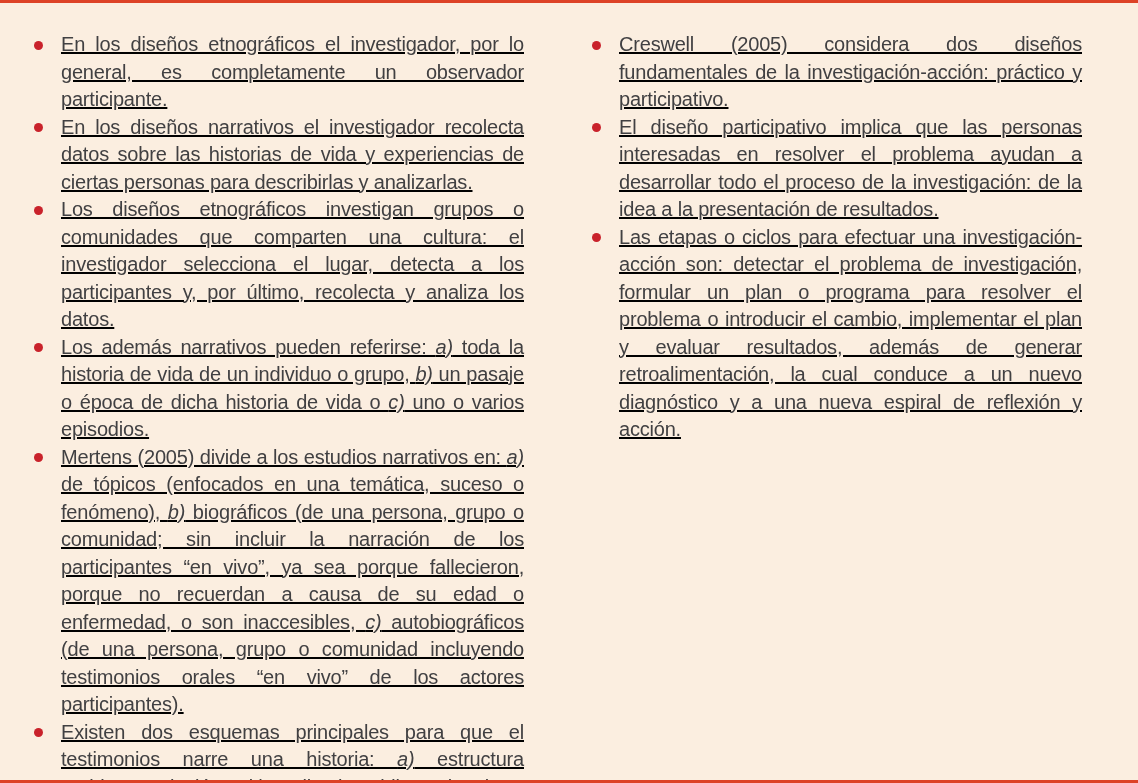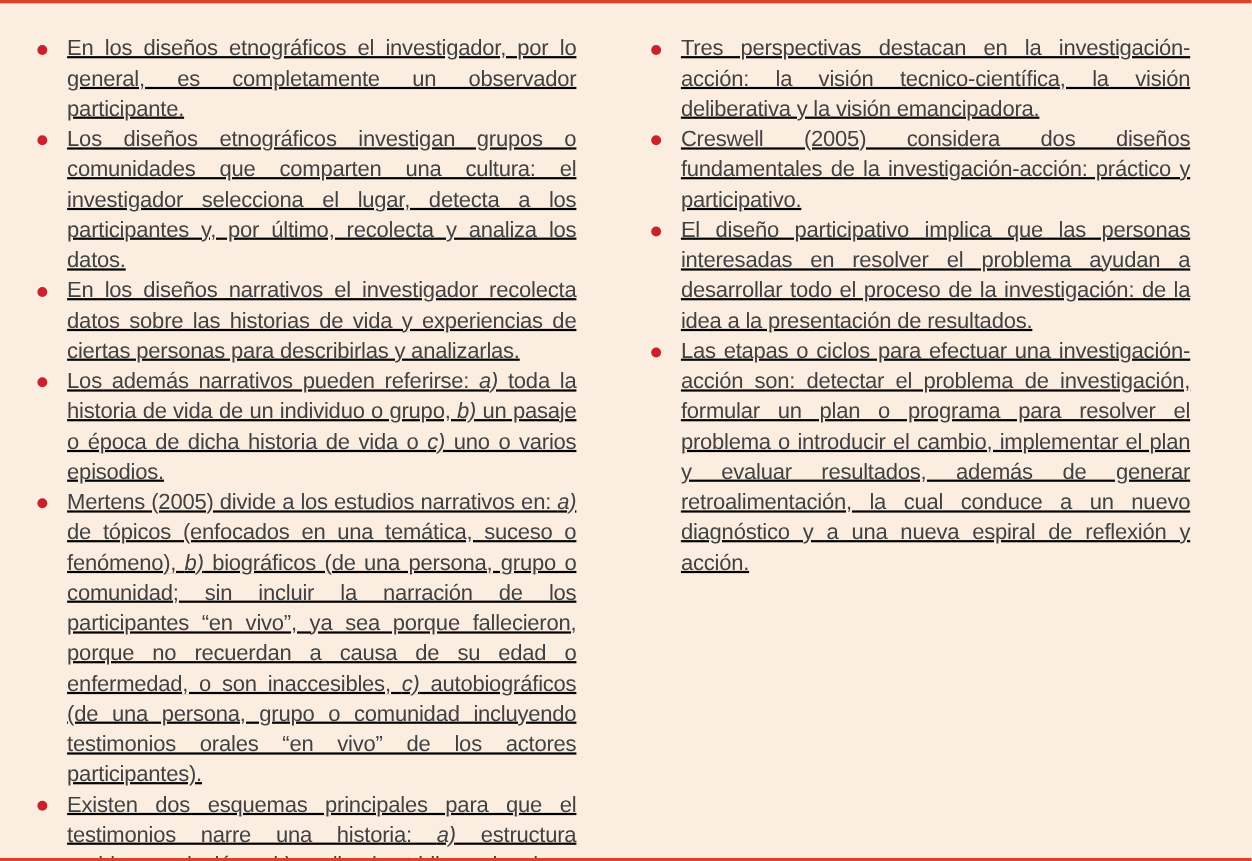--- a/index.html
+++ b/index.html
@@ -55,28 +55,27 @@
 </style>
 </head>
 <body>
 
 <div>
   <div class="rule rule-top"></div>
 
   <div class="columns">
     <ul class="col">
         <li><span>En los diseños etnográficos el investigador, por lo general, es completamente un observador participante.</span></li>
+        <li><span>En los diseños narrativos el investigador recolecta datos sobre las historias de vida y experiencias de ciertas personas para describirlas y analizarlas.</span></li>
         <li><span>Los diseños etnográficos investigan grupos o comunidades que comparten una cultura: el investigador selecciona el lugar, detecta a los participantes y, por último, recolecta y analiza los datos.</span></li>
-        <li><span>En los diseños narrativos el investigador recolecta datos sobre las historias de vida y experiencias de ciertas personas para describirlas y analizarlas.</span></li>
         <li><span>Los además narrativos pueden referirse: </span><em>a)</em><span> toda la historia de vida de un individuo o grupo, </span><em>b)</em><span> un pasaje o época de dicha historia de vida o </span><em>c)</em><span> uno o varios episodios.</span></li>
         <li><span>Mertens (2005) divide a los estudios narrativos en: </span><em>a)</em><span> de tópicos (enfocados en una temática, suceso o fenómeno), </span><em>b)</em><span> biográficos (de una persona, grupo o comunidad; sin incluir la narración de los participantes “en vivo”, ya sea porque fallecieron, porque no recuerdan a causa de su edad o enfermedad, o son inaccesibles, </span><em>c)</em><span> autobiográficos (de una persona, grupo o comunidad incluyendo testimonios orales “en vivo” de los actores participantes).</span></li>
         <li><span>Existen dos esquemas principales para que el testimonios narre una historia: </span><em>a)</em><span> estructura problema-solución, y </span><em>b)</em><span> analizarlas tridimensional.</span></li>
       </ul>
     <ul class="col">
-        <li><span>Tres perspectivas destacan en la investigación-acción: la visión tecnico-científica, la visión deliberativa y la visión emancipadora.</span></li>
         <li><span>Creswell (2005) considera dos diseños fundamentales de la investigación-acción: práctico y participativo.</span></li>
         <li><span>El diseño participativo implica que las personas interesadas en resolver el problema ayudan a desarrollar todo el proceso de la investigación: de la idea a la presentación de resultados.</span></li>
         <li><span>Las etapas o ciclos para efectuar una investigación-acción son: detectar el problema de investigación, formular un plan o programa para resolver el problema o introducir el cambio, implementar el plan y evaluar resultados, además de generar retroalimentación, la cual conduce a un nuevo diagnóstico y a una nueva espiral de reflexión y acción.</span></li>
       </ul>
   </div>
 
   <div class="rule rule-bottom"></div>
 </div>
 
 </body></html>

